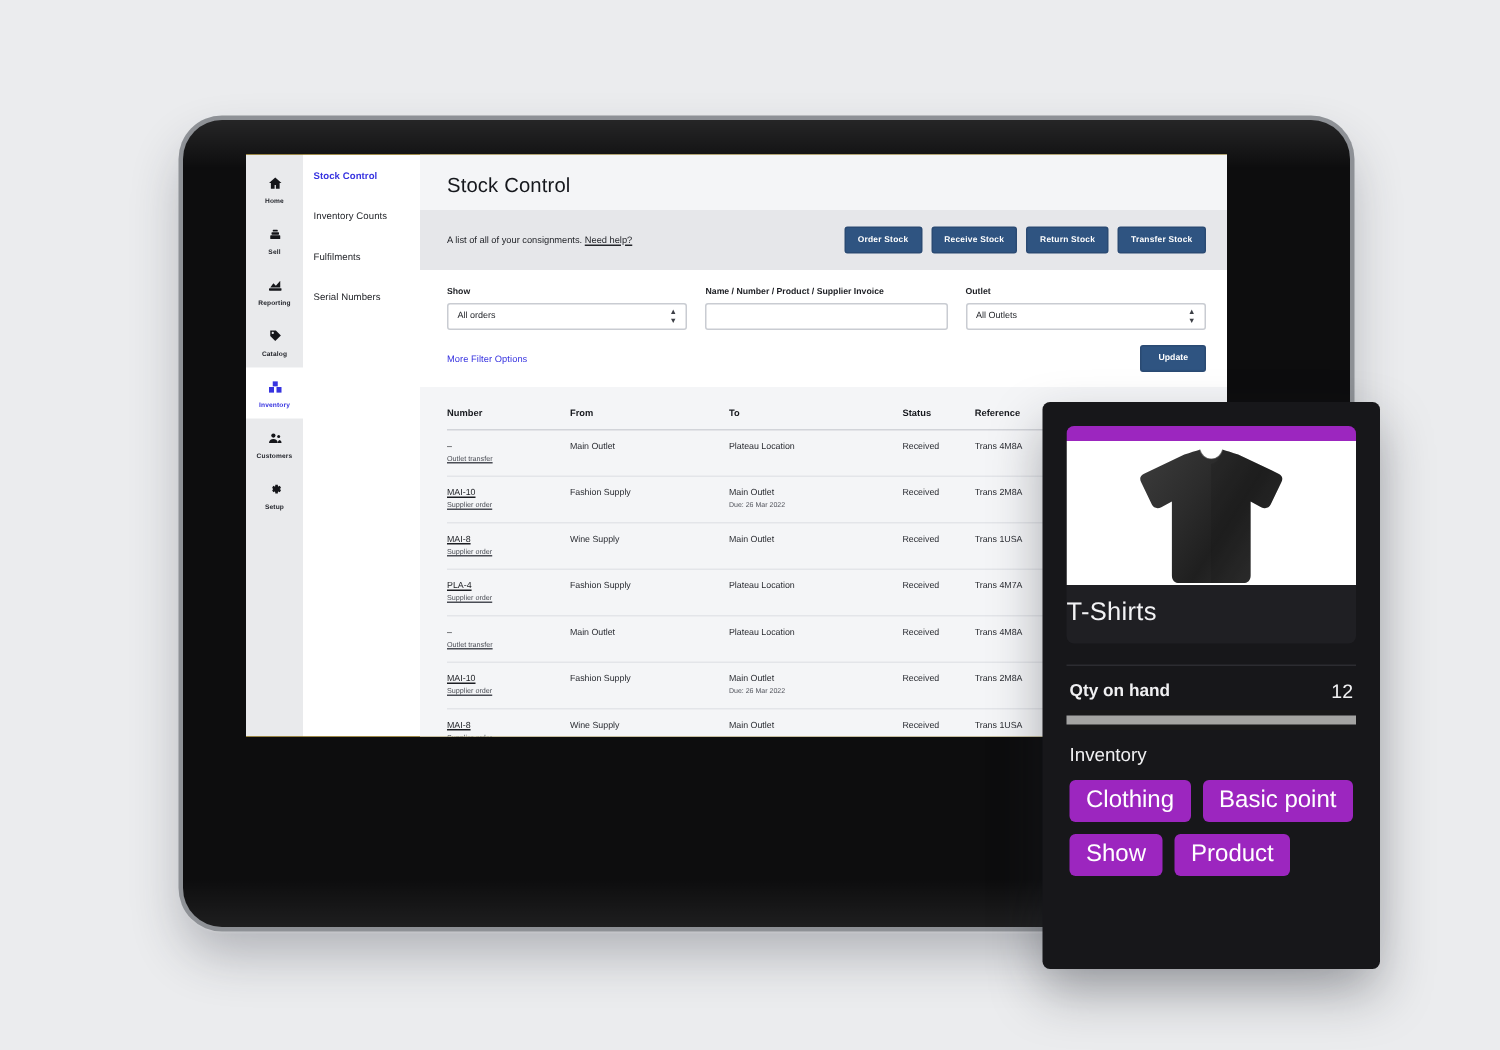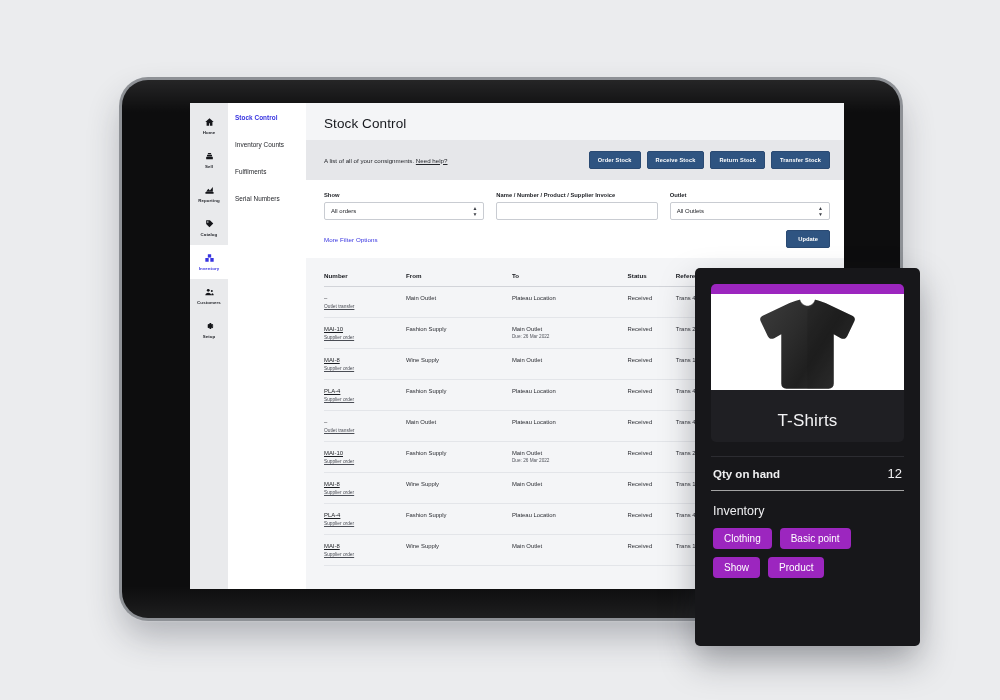--- a/index.html
+++ b/index.html
@@ -30,22 +30,22 @@
   }
   #camera {
     position: absolute; left: 146px; top: 348px;
     width: 9px; height: 9px; border-radius: 50%;
     background: radial-gradient(circle at 40% 35%, #2b55d8 0%, #14204a 45%, #090b16 75%, #2a2c33 100%);
     box-shadow: 0 0 2px rgba(120,150,255,0.55);
   }
 
   
   #screen {
-    position: absolute; left: 190px; top: 103px;
-    width: 654px; height: 486px;
+    position: absolute; left: 164px; top: 103px;
+    width: 654px; height: 388px;
     background: #eab308;
     overflow: hidden;
     display: flex;
   }
 
   
   .rail {
     width: 38px; flex: 0 0 38px;
     background: #e9eaec;
     padding-top: 6px;
@@ -155,34 +155,34 @@
   }
   .prod-card {
     background: #1f1f23; border-radius: 5px; overflow: hidden;
   }
   .prod-accent { height: 10px; background: #9c26bf; }
   .prod-img {
     height: 96px; background: #ffffff; position: relative; overflow: hidden;
     display:flex; align-items:flex-end; justify-content:center;
   }
   .prod-name {
-    text-align: center; color: #f2f2f4; font-size: 17px;
-    padding: 21px 0 11px; letter-spacing: .2px;
+    text-align: left; color: #f2f2f4; font-size: 17px;
+    padding: 8px 0 11px; letter-spacing: .2px;
   }
   .stat-row {
     display: flex; align-items: center; justify-content: space-between;
-    padding: 9px 2px; border-bottom: 1px solid #a3a3a3;
+    padding: 9px 2px; border-bottom: 6px solid #a3a3a3;
   }
   .stat-row:first-of-type { border-top: 1px solid #2c2c31; margin-top: 14px; }
   .stat-label { color: #f0f0f2; font-size: 11.5px; font-weight: 700; }
   .stat-value { color: #f0f0f2; font-size: 13px; }
   .cat-title { color: #f0f0f2; font-size: 12.5px; font-weight: 400; margin: 13px 0 10px 2px; }
   .chips { display: flex; flex-wrap: wrap; gap: 8px; padding-left: 2px; }
   .chip {
-    background: #9c26bf; color: #fff; font-size: 10px;
+    background: #9c26bf; color: #fff; font-size: 16px;
     border-radius: 4px; padding: 5px 11px; cursor: pointer; white-space: nowrap;
   }
 </style>
 </head>
 <body>
 
 <div id="stage">
 
   <div id="tablet">
     <div id="camera"></div>

